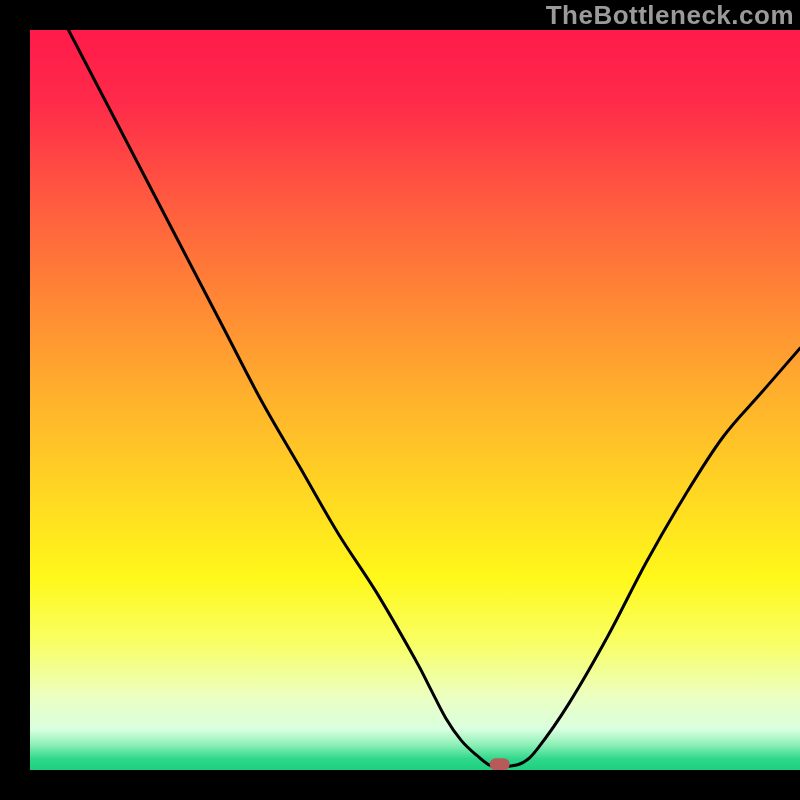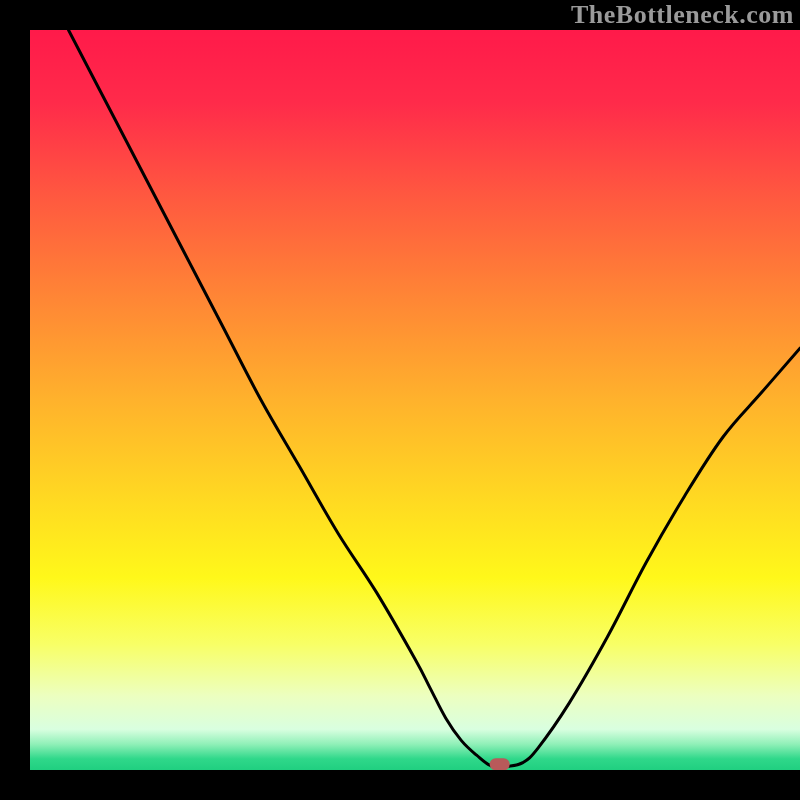--- a/index.html
+++ b/index.html
@@ -9,21 +9,20 @@
     height: 800px;
     background: #000;
     font-family: Arial, Helvetica, sans-serif;
     overflow: hidden;
   }
   .frame {
     position: relative;
     width: 800px;
     height: 800px;
     box-sizing: border-box;
-    font-family: Liberation Serif, serif;
   }
   .watermark {
     position: absolute;
     top: 0;
     right: 6px;
     color: #9a9a9a;
     font-size: 26px;
     font-weight: bold;
     letter-spacing: 0.5px;
     z-index: 10;

